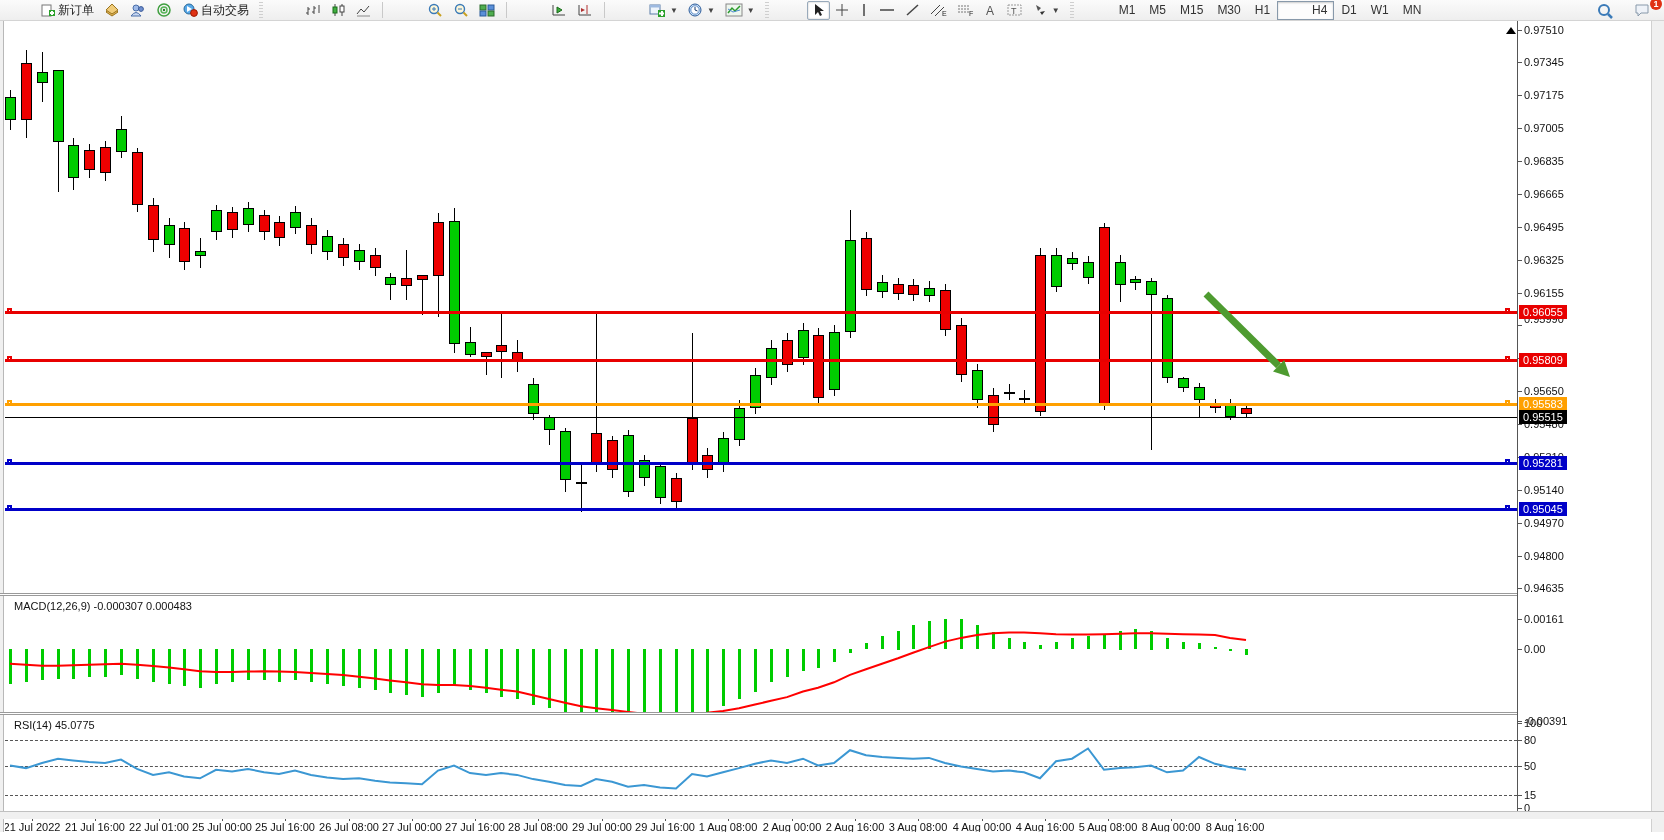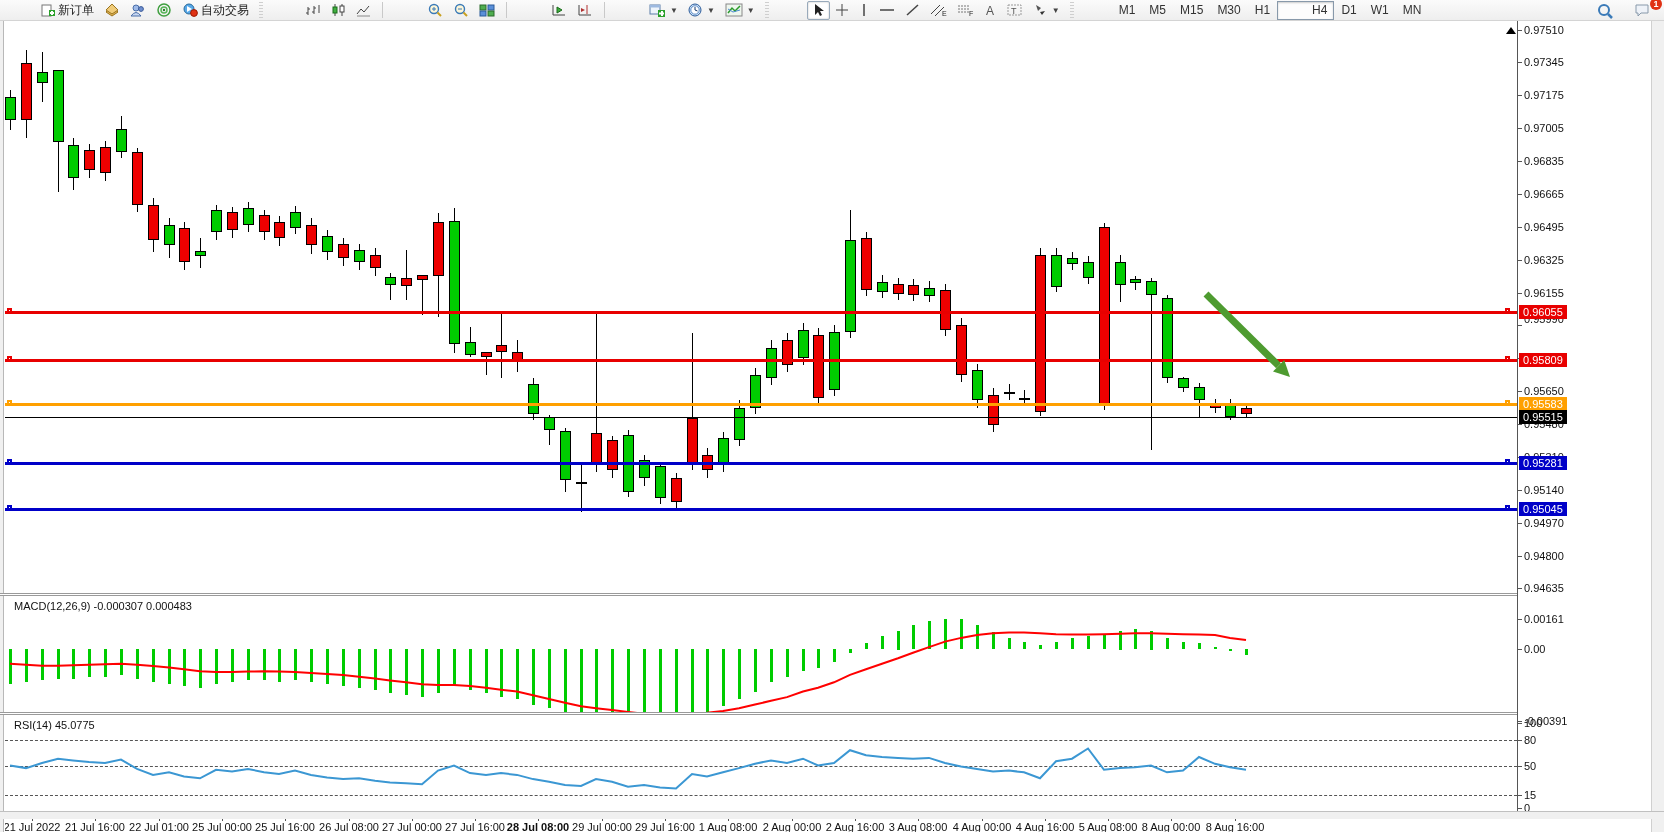--- a/index.html
+++ b/index.html
@@ -656,21 +656,21 @@
       <div class="time-label" style="left: 217px;">25 Jul 00:00</div>
       <div class="time-tick" style="left: 280px;"></div>
       <div class="time-label" style="left: 280px;">25 Jul 16:00</div>
       <div class="time-tick" style="left: 344px;"></div>
       <div class="time-label" style="left: 344px;">26 Jul 08:00</div>
       <div class="time-tick" style="left: 407px;"></div>
       <div class="time-label" style="left: 407px;">27 Jul 00:00</div>
       <div class="time-tick" style="left: 470px;"></div>
       <div class="time-label" style="left: 470px;">27 Jul 16:00</div>
       <div class="time-tick" style="left: 533px;"></div>
-      <div class="time-label" style="left: 533px; font-weight: bold;">28 Jul 08:00</div>
+      <div class="time-label" style="left: 533px;">28 Jul 08:00</div>
       <div class="time-tick" style="left: 597px;"></div>
       <div class="time-label" style="left: 597px;">29 Jul 00:00</div>
       <div class="time-tick" style="left: 660px;"></div>
       <div class="time-label" style="left: 660px;">29 Jul 16:00</div>
       <div class="time-tick" style="left: 723px;"></div>
       <div class="time-label" style="left: 723px;">1 Aug 08:00</div>
       <div class="time-tick" style="left: 787px;"></div>
       <div class="time-label" style="left: 787px;">2 Aug 00:00</div>
       <div class="time-tick" style="left: 850px;"></div>
       <div class="time-label" style="left: 850px;">2 Aug 16:00</div>

